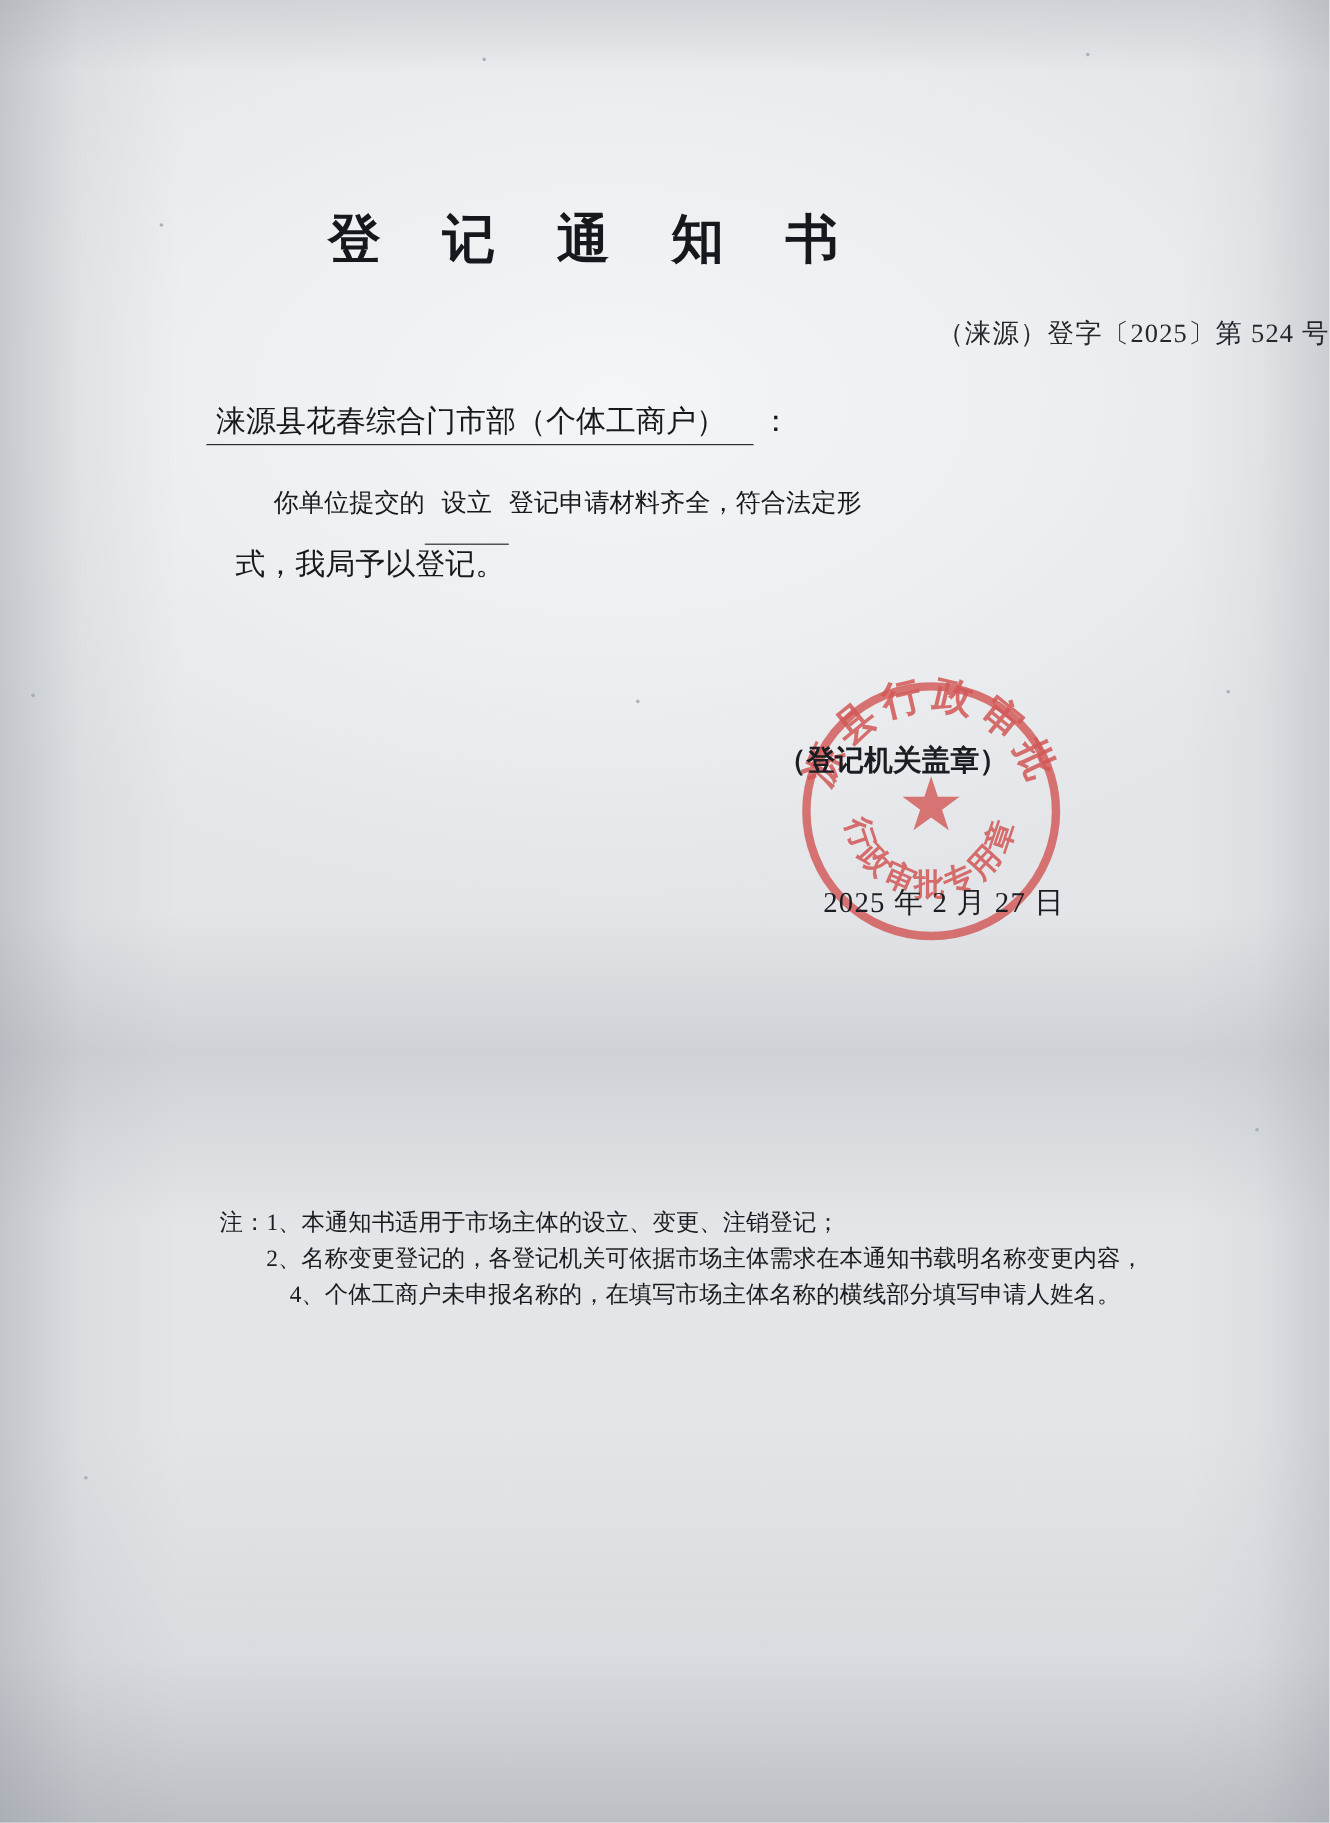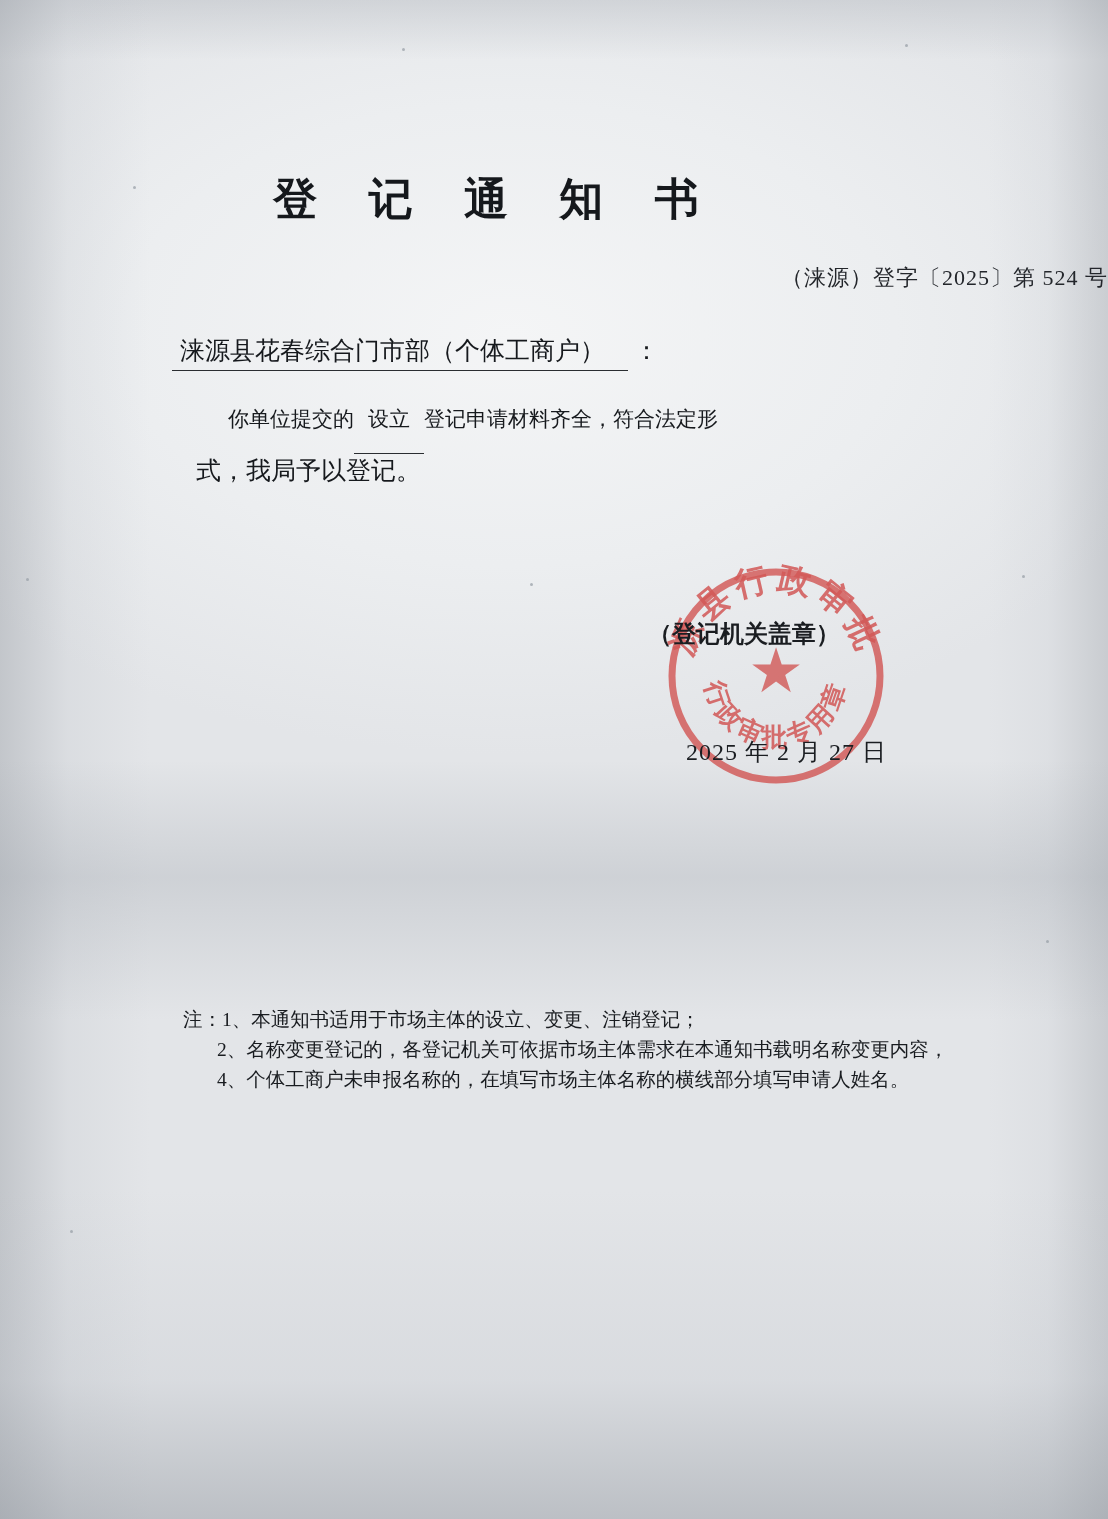--- a/index.html
+++ b/index.html
@@ -170,21 +170,21 @@
   
   .notes {
     position: absolute;
     left: 168px; top: 1005px;
     width: 790px;
     font-size: 19.5px;
     line-height: 30px;
     color: #191c20;
   }
   .note-line { white-space: nowrap; margin-left: 15px; }
-  .note-line.indent { text-indent: 34px; }
+  .note-line.indent { text-indent: 34px; text-align: center; }
   .note-cont { text-indent: 0; white-space: nowrap; }
 </style>
 </head>
 <body>
 
 <div class="page">
 
   <div class="shade-topband"></div>
   <div class="shade-left"></div>
   <div class="shade-right"></div>

